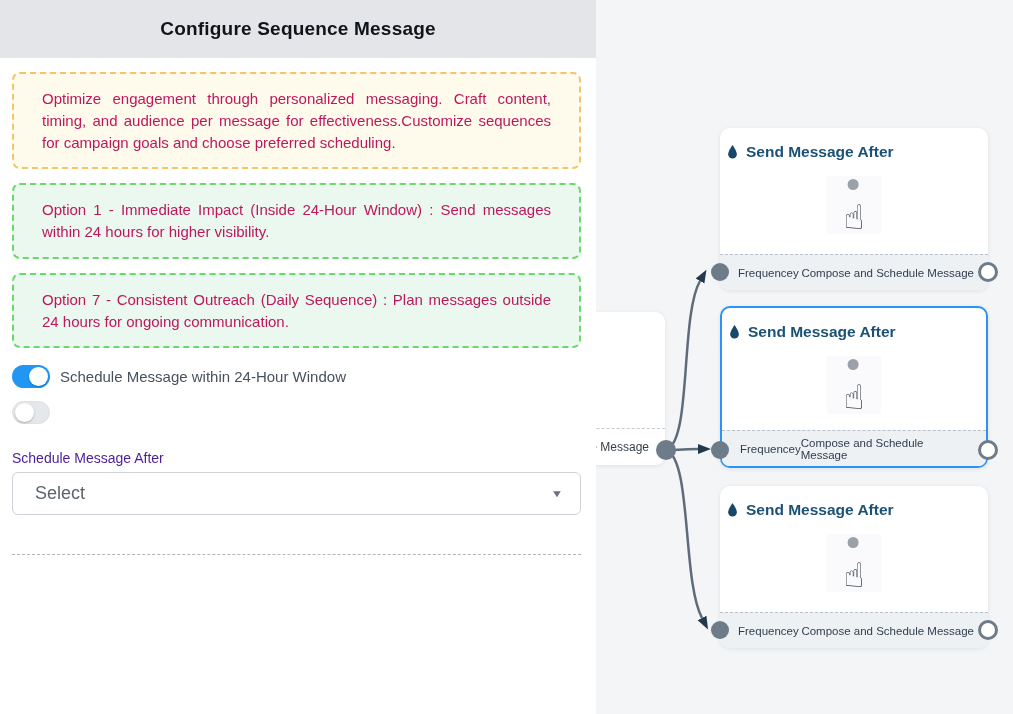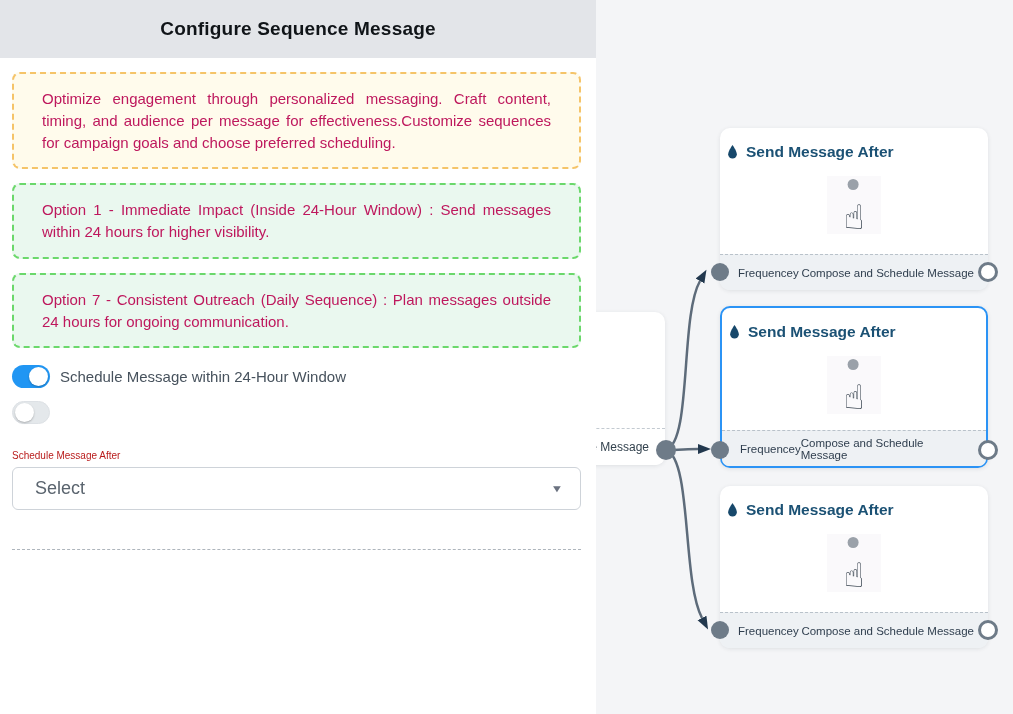--- a/index.html
+++ b/index.html
@@ -23,21 +23,21 @@
   .switch { width:38px; height:23px; border-radius:12px; position:relative; display:inline-block; cursor:pointer; flex:0 0 38px; }
   .switch .knob { position:absolute; top:2px; width:19px; height:19px; border-radius:50%; background:#fff; box-shadow:0 1px 2px rgba(0,0,0,.25); }
   .switch.on  { background:#2196f3; }
   .switch.on .knob { right:2px; }
   .switch.off { background:#e4e8eb; border:1px solid #dde1e5; }
   .switch.off .knob { left:2px; top:1px; }
   .toggle-label { font-size:15px; }
   .toggle-label.dark  { color:#47525d; }
   .toggle-label.muted { color:#979b96; }
 
-  .field-label { display:block; margin-top:26px; font-size:10px; color:#b91c1c; }
+  .field-label { display:block; margin-top:26px; font-size:14px; color:#4c1d95; }
   .select { margin-top:6px; height:43px; border:1px solid #ced3d9; border-radius:6px; display:flex; align-items:center; justify-content:space-between; padding:0 18px 0 22px; background:#fff; cursor:pointer; }
   .select .value { font-size:18px; color:#5a646e; }
   .select .caret { font-size:10px; color:#6b7280; transform:scaleX(1.3); }
 
   .divider { margin-top:39px; border-top:1px dashed #aeb5bc; }
   .footer-row { display:flex; justify-content:space-between; align-items:flex-start; padding:18px 15px 0 12px; }
   .btn-save { height:42px; min-width:92px; background:#148cf1; color:#fff; border:none; border-radius:8px;
               font-family:"Liberation Sans",sans-serif; font-size:14.5px; font-weight:700; display:flex; align-items:center; justify-content:center; gap:7px;
               cursor:pointer; box-shadow:0 2px 10px rgba(20,140,241,.45); }
   .btn-close { margin-top:5px; height:36px; min-width:75px; background:#fff; color:#4d5760; border:1px solid #828a93; border-radius:5px;

